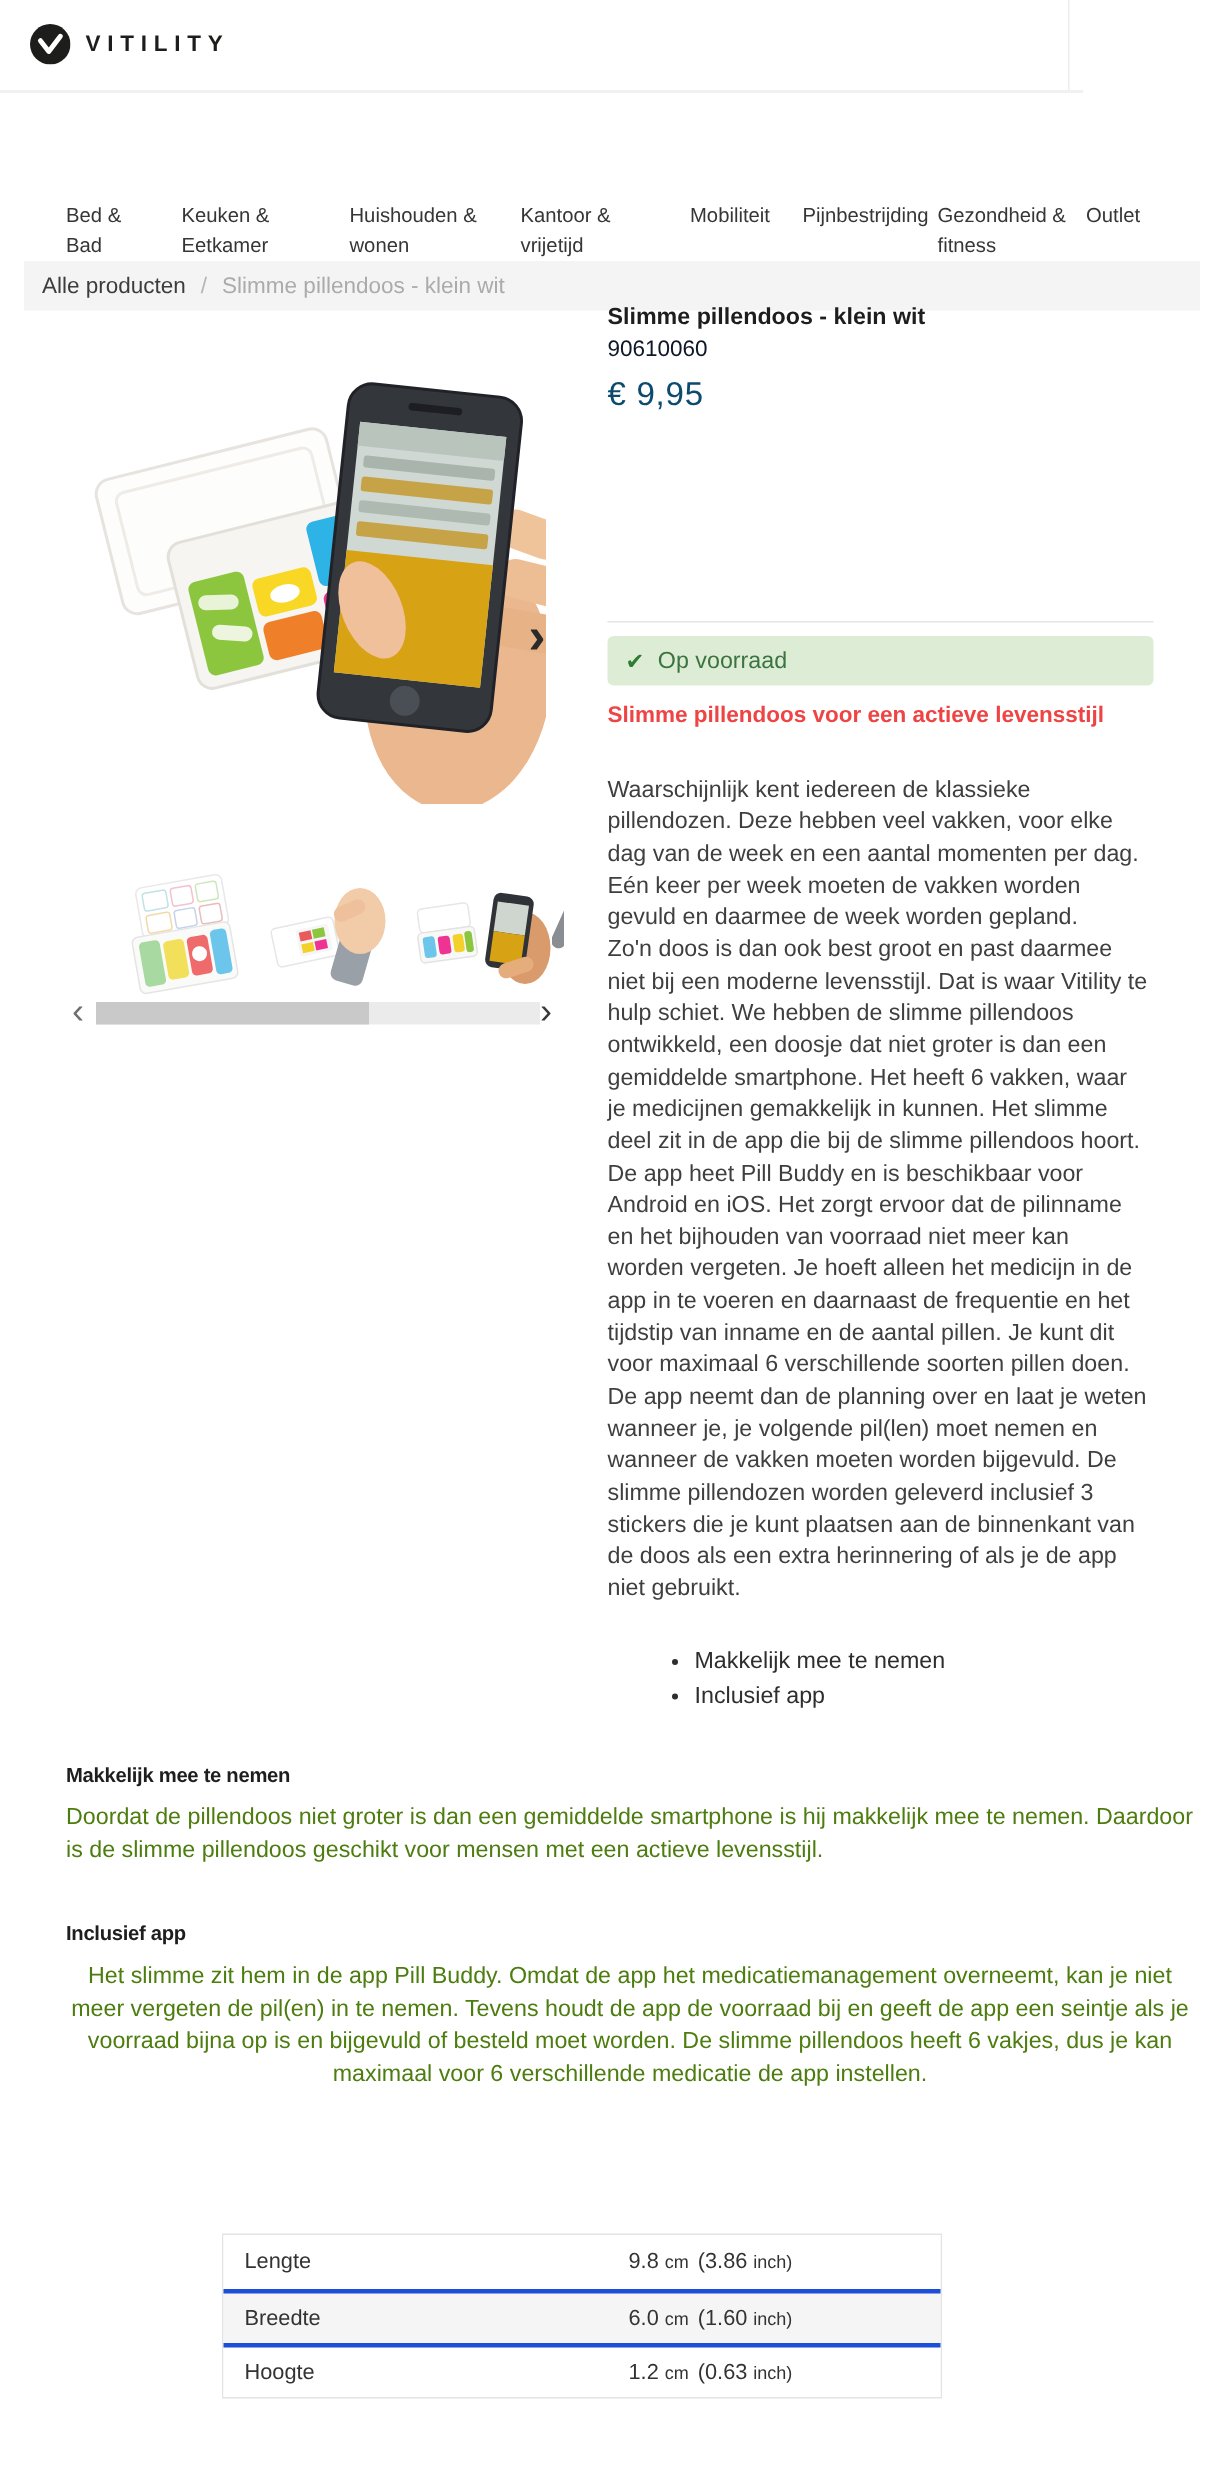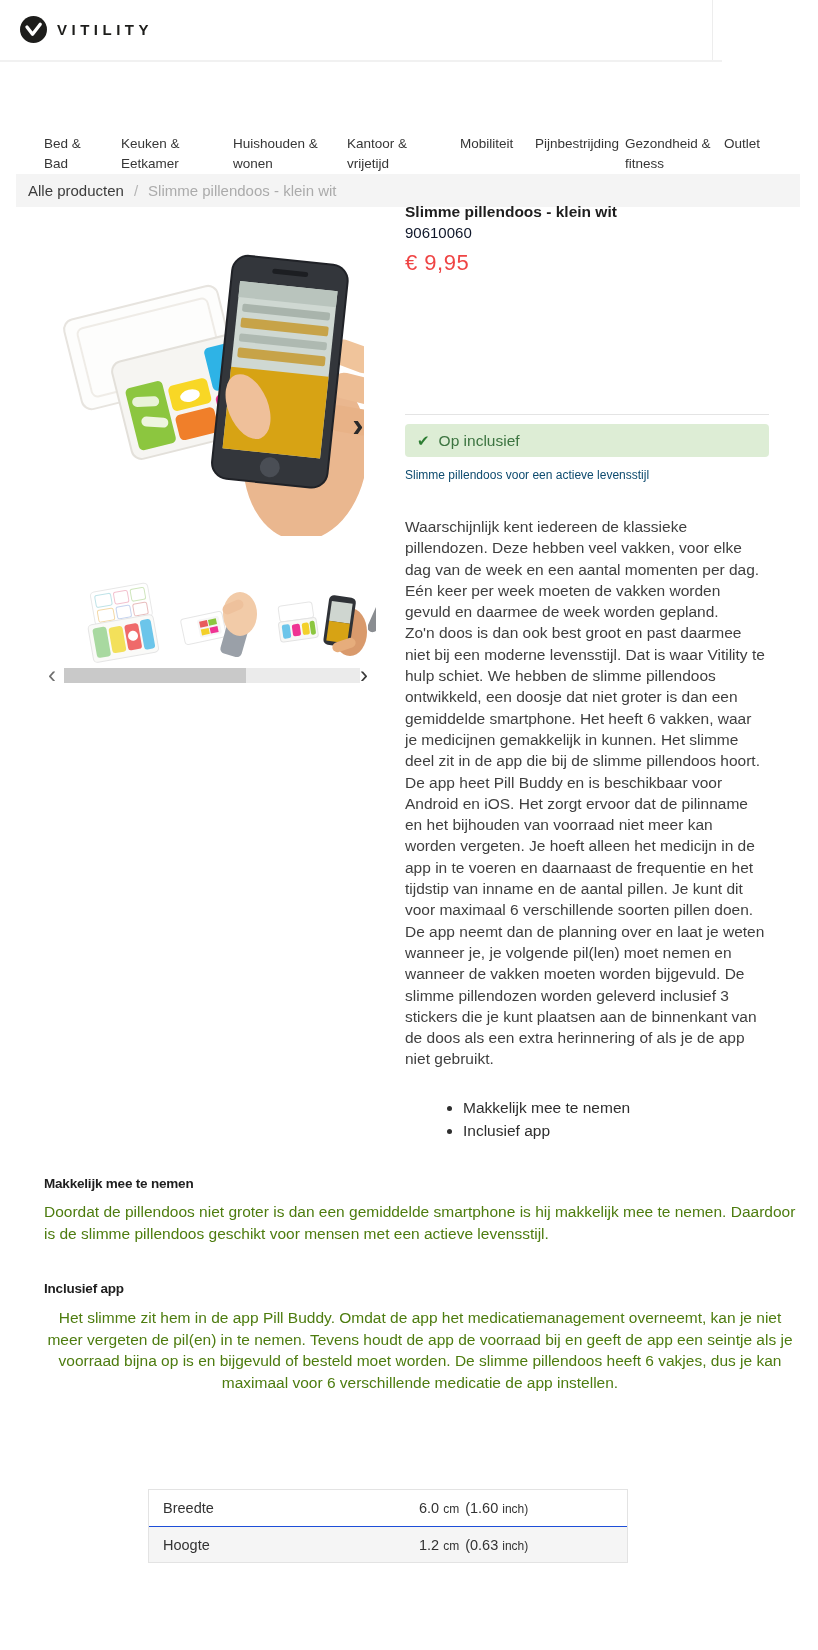--- a/index.html
+++ b/index.html
@@ -37,42 +37,42 @@
   .thumb { position:absolute; top:0; width:92px; height:86px; cursor:pointer; }
   .t1{left:42px} .t2{left:148px} .t3{left:246px} .t4{left:338px}
   .gal-prev { position:absolute; left:48px; top:665px; font-size:24px; color:#6f6f6f; line-height:20px; cursor:pointer; }
   .gal-next { position:absolute; left:360px; top:665px; font-size:24px; color:#3a3a3a; line-height:20px; cursor:pointer; }
   .gal-track { position:absolute; left:64px; top:668px; width:296px; height:15px; background:#ebebeb; cursor:pointer; }
   .gal-thumbbar { width:182px; height:15px; background:#c9c9c9; }
 
   
   .p-title { position:absolute; left:405px; top:203px; font-size:15.5px; font-weight:bold; color:#1e1e1e; }
   .p-sku   { position:absolute; left:405px; top:224px; font-size:15px; color:#0f172a; }
-  .p-price { position:absolute; left:405px; top:250px; font-size:22px; color:#ef4444; letter-spacing:0.5px; }
+  .p-price { position:absolute; left:405px; top:250px; font-size:22px; color:#0c4a6e; letter-spacing:0.5px; }
   .p-divider { position:absolute; left:405px; top:414px; width:364px; height:1px; background:#e4e4e4; }
   .stock-badge { position:absolute; left:405px; top:424px; width:364px; height:33px; background:#ddedd5;
                  border-radius:4px; display:flex; align-items:center; padding-left:12px; gap:9px; }
   .stock-check { color:#2d7d33; font-size:15px; }
   .stock-label { color:#3c7440; font-size:15.5px; }
-  .p-subtitle { position:absolute; left:405px; top:468px; font-size:12px; color:#0c4a6e; }
+  .p-subtitle { position:absolute; left:405px; top:468px; font-size:15px; color:#ef4444;font-weight:bold; }
   .p-desc { position:absolute; left:405px; top:516px; width:362px; font-size:15.5px; line-height:21.3px;
             color:#3f3f3f; white-space:pre-line; }
   .p-bullets { position:absolute; left:447px; top:1096px; list-style:disc; padding-left:16px;
                font-size:15.5px; line-height:23px; color:#2e2e2e; }
 
   
   .sec-h { position:absolute; left:44px; font-size:13.5px; font-weight:bold; color:#1e1e1e; letter-spacing:-0.2px; }
   .sec-h1 { top:1176px; } .sec-h2 { top:1281px; }
   .sec-p { position:absolute; left:44px; width:752px; font-size:15.5px; line-height:21.5px; color:#4d7c0f; }
   .sec-p1 { top:1201px; } .sec-p2 { top:1307px;text-align:center; }
 
   
   .specs { position:absolute; left:148px; top:1489px; width:480px; border:1px solid #e3e3e3; }
   .spec-row { display:flex; height:36px; align-items:center; background:#fff; }
-  .spec-row + .spec-row { border-top:1px solid #1d4ed8; }
+  .spec-row + .spec-row { border-top:3px solid #1d4ed8; }
   .spec-row:nth-child(even) { background:#f5f5f5; }
   .spec-label { width:270px; padding-left:14px; font-size:14.5px; color:#333; }
   .spec-value { font-size:14.5px; color:#333; }
   .spec-value .unit { font-size:12px; margin-left:4px; }
   .spec-value .altv { margin-left:6px; }
 </style>
 </head>
 <body>
 
 <div class="header">
@@ -222,37 +222,41 @@
   <div class="gal-thumbbar"></div>
 </div>
 <div class="gal-next">›</div>
 
 <h1 class="p-title">Slimme pillendoos - klein wit</h1>
 <div class="p-sku">90610060</div>
 <div class="p-price">€ 9,95</div>
 <div class="p-divider"></div>
 <div class="stock-badge">
   <span class="stock-check">✔</span>
-  <span class="stock-label">Op inclusief</span>
+  <span class="stock-label">Op voorraad</span>
 </div>
 <div class="p-subtitle">Slimme pillendoos voor een actieve levensstijl</div>
 <div class="p-desc">Waarschijnlijk kent iedereen de klassieke pillendozen. Deze hebben veel vakken, voor elke dag van de week en een aantal momenten per dag. Eén keer per week moeten de vakken worden gevuld en daarmee de week worden gepland.
 Zo'n doos is dan ook best groot en past daarmee niet bij een moderne levensstijl. Dat is waar Vitility te hulp schiet. We hebben de slimme pillendoos ontwikkeld, een doosje dat niet groter is dan een gemiddelde smartphone. Het heeft 6 vakken, waar je medicijnen gemakkelijk in kunnen. Het slimme deel zit in de app die bij de slimme pillendoos hoort. De app heet Pill Buddy en is beschikbaar voor Android en iOS. Het zorgt ervoor dat de pilinname en het bijhouden van voorraad niet meer kan worden vergeten. Je hoeft alleen het medicijn in de app in te voeren en daarnaast de frequentie en het tijdstip van inname en de aantal pillen. Je kunt dit voor maximaal 6 verschillende soorten pillen doen. De app neemt dan de planning over en laat je weten wanneer je, je volgende pil(len) moet nemen en wanneer de vakken moeten worden bijgevuld. De slimme pillendozen worden geleverd inclusief 3 stickers die je kunt plaatsen aan de binnenkant van de doos als een extra herinnering of als je de app niet gebruikt.</div>
 <ul class="p-bullets">
   <li>Makkelijk mee te nemen</li>
   <li>Inclusief app</li>
 </ul>
 
 <h2 class="sec-h sec-h1">Makkelijk mee te nemen</h2>
 <p class="sec-p sec-p1">Doordat de pillendoos niet groter is dan een gemiddelde smartphone is hij makkelijk mee te nemen. Daardoor is de slimme pillendoos geschikt voor mensen met een actieve levensstijl.</p>
 <h2 class="sec-h sec-h2">Inclusief app</h2>
 <p class="sec-p sec-p2">Het slimme zit hem in de app Pill Buddy. Omdat de app het medicatiemanagement overneemt, kan je niet meer vergeten de pil(en) in te nemen. Tevens houdt de app de voorraad bij en geeft de app een seintje als je voorraad bijna op is en bijgevuld of besteld moet worden. De slimme pillendoos heeft 6 vakjes, dus je kan maximaal voor 6 verschillende medicatie de app instellen.</p>
 
 <div class="specs">
   <div class="spec-row">
+    <span class="spec-label">Lengte</span>
+    <span class="spec-value"><span>9.8</span><span class="unit">cm</span><span class="altv">(3.86</span><span class="unit">inch)</span></span>
+  </div>
+  <div class="spec-row">
     <span class="spec-label">Breedte</span>
     <span class="spec-value"><span>6.0</span><span class="unit">cm</span><span class="altv">(1.60</span><span class="unit">inch)</span></span>
   </div>
   <div class="spec-row">
     <span class="spec-label">Hoogte</span>
     <span class="spec-value"><span>1.2</span><span class="unit">cm</span><span class="altv">(0.63</span><span class="unit">inch)</span></span>
   </div>
 </div>
 
 </body></html>

